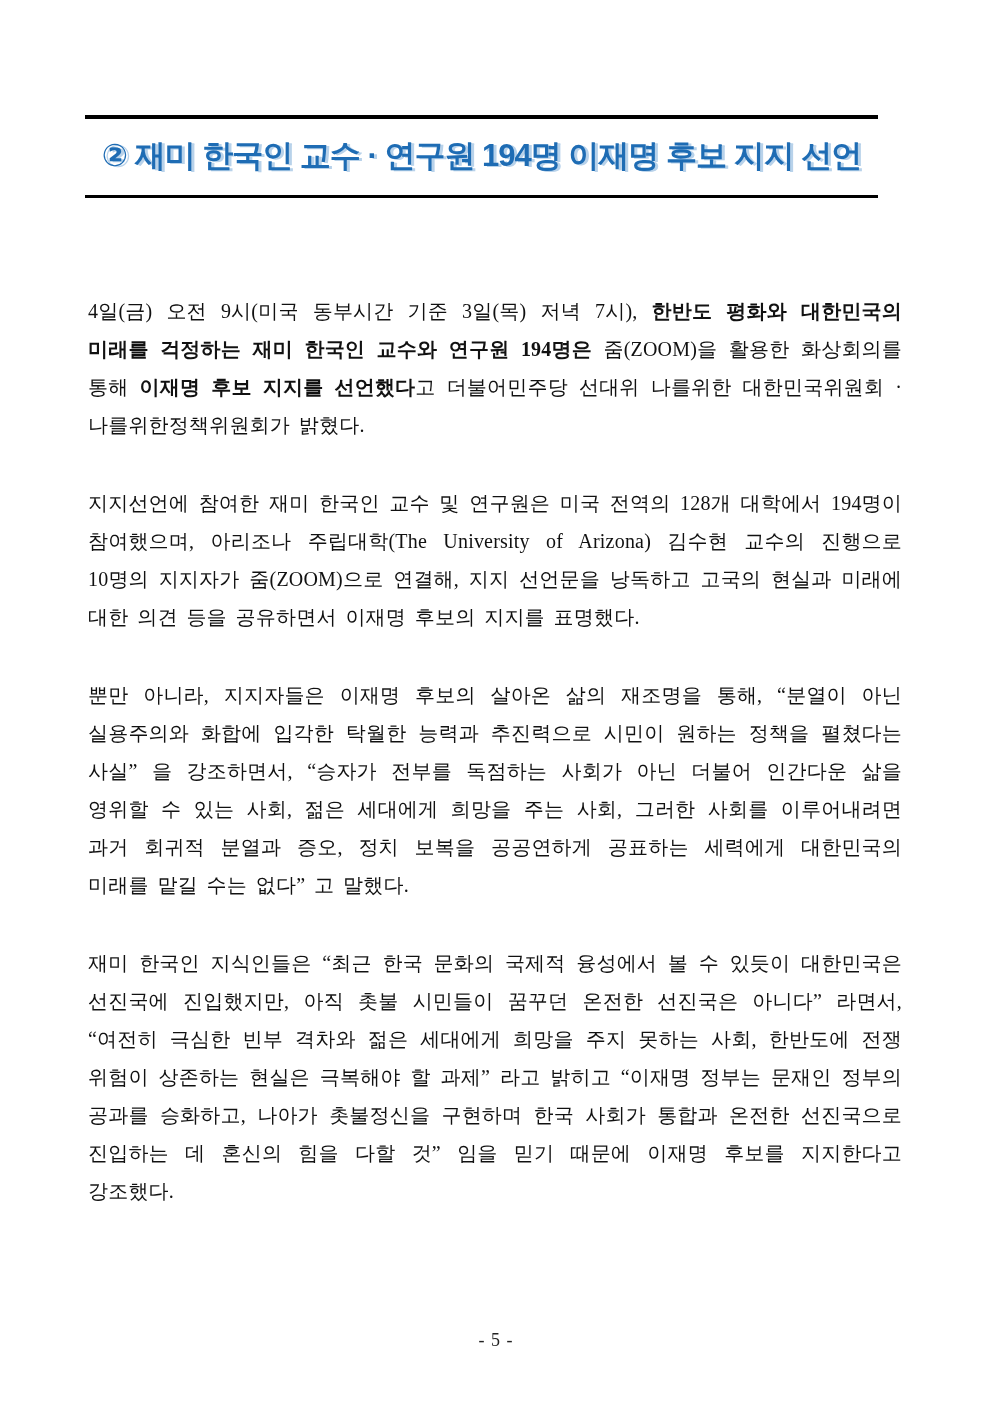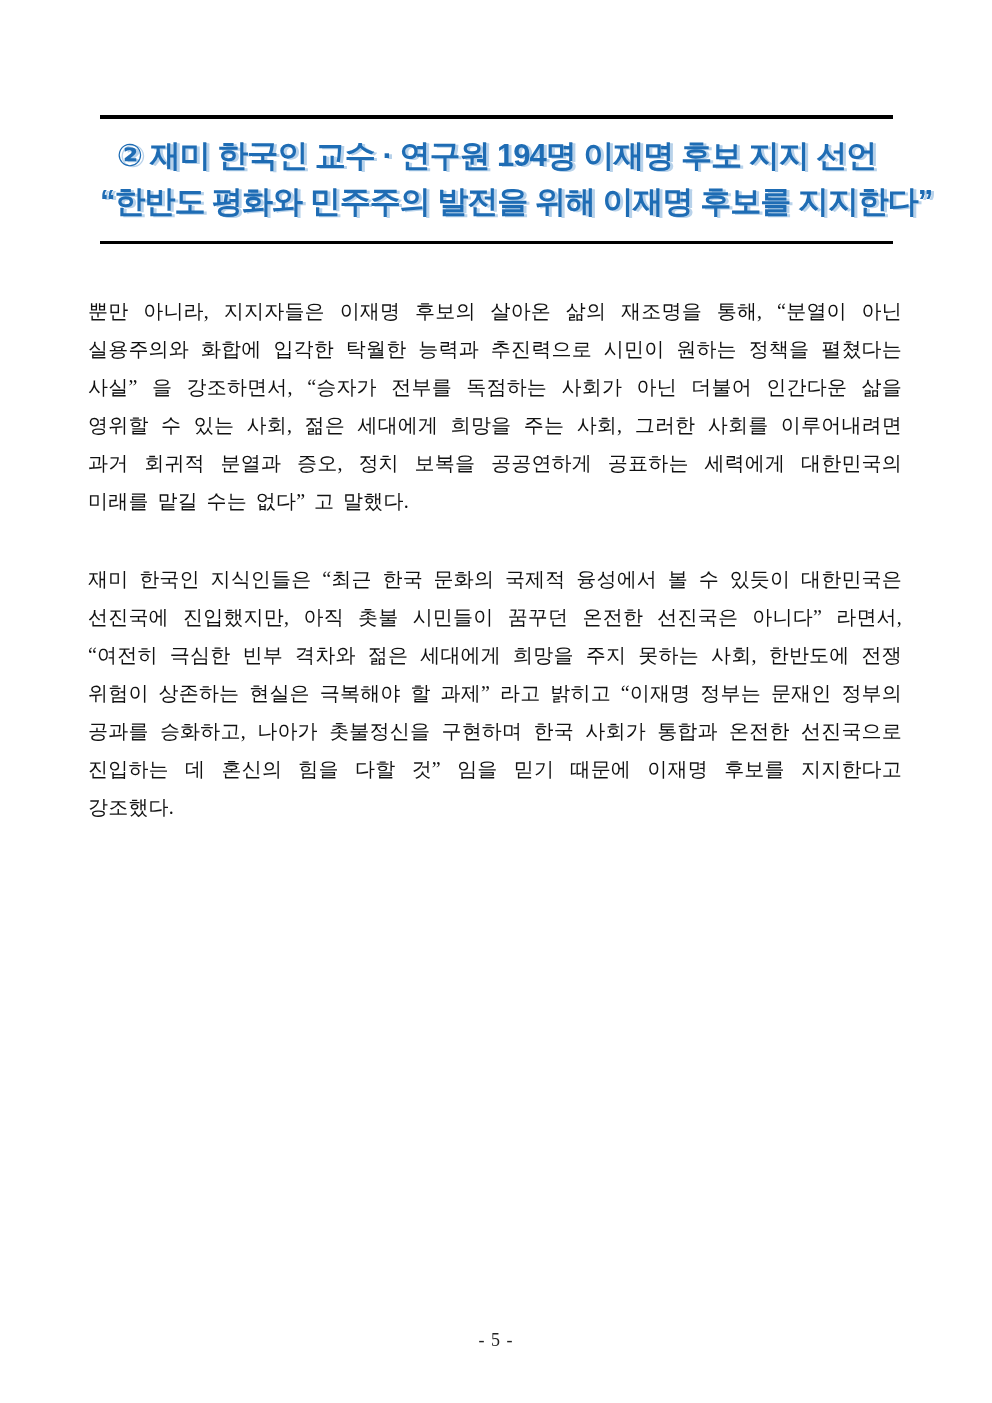--- a/index.html
+++ b/index.html
@@ -5,21 +5,21 @@
   html,body{margin:0;padding:0;background:#ffffff;}
   .page{
     position:relative;
     width:992px;height:1403px;
     background:#ffffff;
     overflow:hidden;
     font-family:"Liberation Serif","DejaVu Serif",serif;
   }
   .header-block{
     position:absolute;
-    left:100px;top:115px;width:793px;
+    left:85px;top:115px;width:793px;
     border-top:4px solid #000000;
     border-bottom:3px solid #000000;
     padding:14px 0 16px 0;
     text-align:center;
     box-sizing:content-box;
   }
   .title-line{
     font-family:"Liberation Sans","DejaVu Sans",sans-serif;
     font-weight:800;
     font-size:31px;
@@ -54,23 +54,24 @@
     color:#222222;
   }
 </style>
 </head>
 <body>
 
 <div class="page">
 
   <div class="header-block">
     <div class="title-line">② 재미 한국인 교수 · 연구원 194명 이재명 후보 지지 선언</div>
-    <div class="title-line">“한반도 평화와 민주주의 발전을 위해 이재명 후보를 지지한다”</div>
   </div>
 
   <div class="doc-body">
+      <p class="para"><span>4일(금) 오전 9시(미국 동부시간 기준 3일(목) 저녁 7시), </span><span class="b">한반도 평화와 대한민국의 미래를 걱정하는 재미 한국인 교수와 연구원 194명은</span><span> 줌(ZOOM)을 활용한 화상회의를 통해 </span><span class="b">이재명 후보 지지를 선언했다</span><span>고 더불어민주당 선대위 나를위한 대한민국위원회 · 나를위한정책위원회가 밝혔다.</span></p>
+      <p class="para"><span>지지선언에 참여한 재미 한국인 교수 및 연구원은 미국 전역의 128개 대학에서 194명이 참여했으며, 아리조나 주립대학(The University of Arizona) 김수현 교수의 진행으로 10명의 지지자가 줌(ZOOM)으로 연결해, 지지 선언문을 낭독하고 고국의 현실과 미래에 대한 의견 등을 공유하면서 이재명 후보의 지지를 표명했다.</span></p>
       <p class="para"><span>뿐만 아니라, 지지자들은 이재명 후보의 살아온 삶의 재조명을 통해, “분열이 아닌 실용주의와 화합에 입각한 탁월한 능력과 추진력으로 시민이 원하는 정책을 펼쳤다는 사실” 을 강조하면서, “승자가 전부를 독점하는 사회가 아닌 더불어 인간다운 삶을 영위할 수 있는 사회, 젊은 세대에게 희망을 주는 사회, 그러한 사회를 이루어내려면 과거 회귀적 분열과 증오, 정치 보복을 공공연하게 공표하는 세력에게 대한민국의 미래를 맡길 수는 없다” 고 말했다.</span></p>
       <p class="para"><span>재미 한국인 지식인들은 “최근 한국 문화의 국제적 융성에서 볼 수 있듯이 대한민국은 선진국에 진입했지만, 아직 촛불 시민들이 꿈꾸던 온전한 선진국은 아니다” 라면서, “여전히 극심한 빈부 격차와 젊은 세대에게 희망을 주지 못하는 사회, 한반도에 전쟁 위험이 상존하는 현실은 극복해야 할 과제” 라고 밝히고 “이재명 정부는 문재인 정부의 공과를 승화하고, 나아가 촛불정신을 구현하며 한국 사회가 통합과 온전한 선진국으로 진입하는 데 혼신의 힘을 다할 것” 임을 믿기 때문에 이재명 후보를 지지한다고 강조했다.</span></p>
     </div>
 
   <div class="page-footer">- 5 -</div>
 
 </div>
 
 </body></html>

